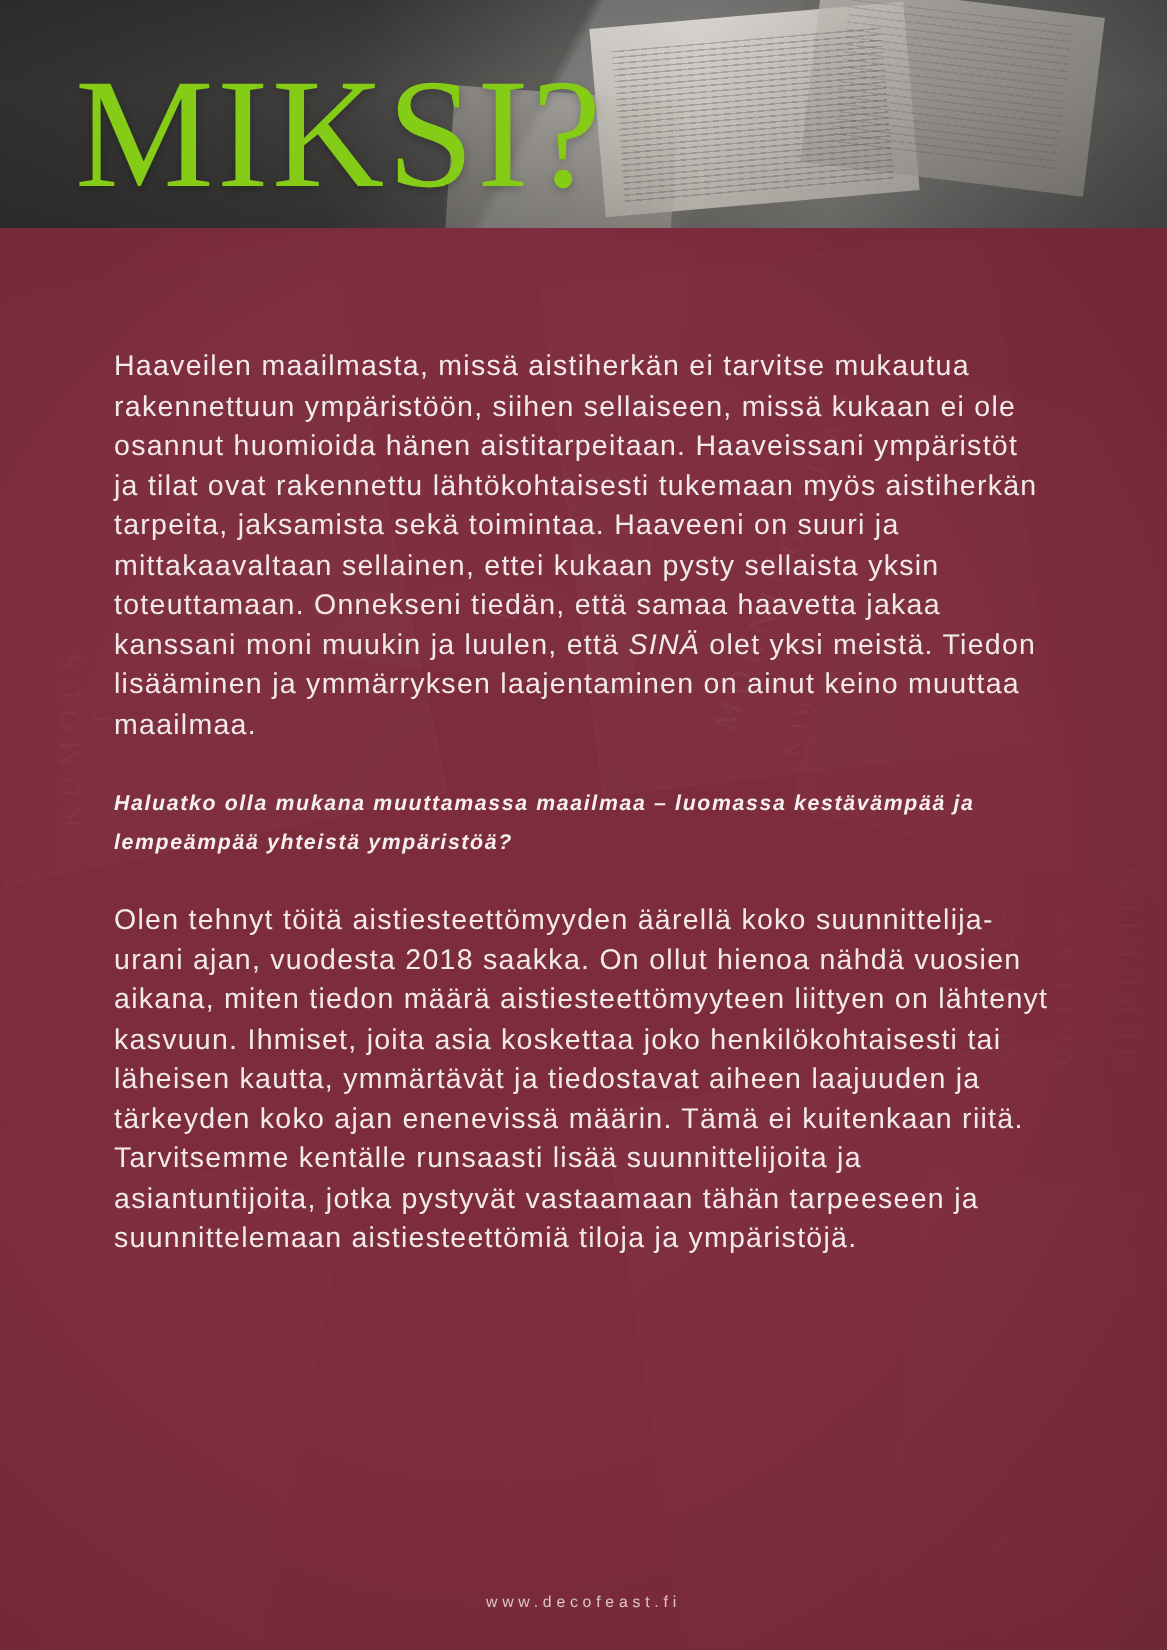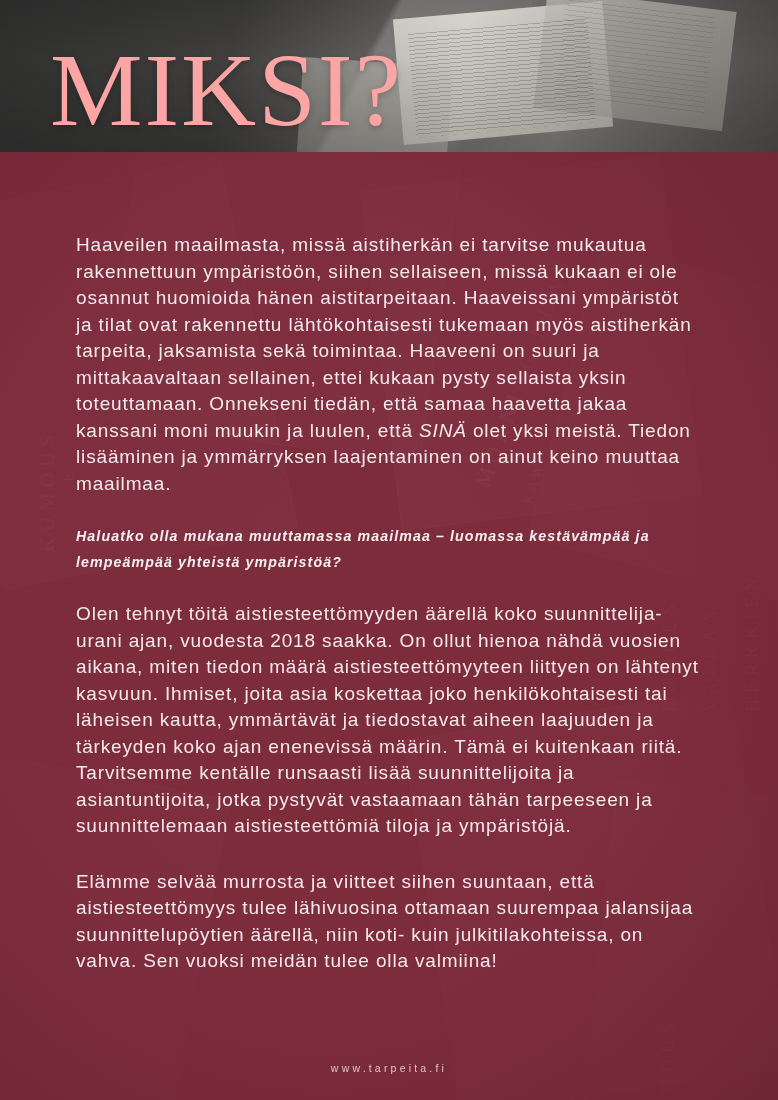--- a/index.html
+++ b/index.html
@@ -83,21 +83,21 @@
 
   
   .title {
     position: absolute;
     left: 50px;
     top: 38px;
     font-family: "Liberation Serif", serif;
     font-size: 104px;
     line-height: 1;
     letter-spacing: 2px;
-    color: #fca5a5;
+    color: #84cc16;
     z-index: 5;
     text-shadow: 0 2px 6px rgba(0,0,0,0.25);
   }
 
   
   .body-bg {
     position: absolute;
     left: 0; top: 152px;
     width: 778px;
     height: 948px;
@@ -229,18 +229,17 @@
 
   <div class="content">
     <p class="para p1">
       <span>Haaveilen maailmasta, missä aistiherkän ei tarvitse mukautua rakennettuun ympäristöön, siihen sellaiseen, missä kukaan ei ole osannut huomioida hänen aistitarpeitaan. Haaveissani ympäristöt ja tilat ovat rakennettu lähtökohtaisesti tukemaan myös aistiherkän tarpeita, jaksamista sekä toimintaa. Haaveeni on suuri ja mittakaavaltaan sellainen, ettei kukaan pysty sellaista yksin toteuttamaan. Onnekseni tiedän, että samaa haavetta jakaa kanssani moni muukin ja luulen, että </span><em>SINÄ</em><span> olet yksi meistä. Tiedon lisääminen ja ymmärryksen laajentaminen on ainut keino muuttaa maailmaa.</span>
     </p>
 
     <p class="question">Haluatko olla mukana muuttamassa maailmaa – luomassa kestävämpää ja lempeämpää yhteistä ympäristöä?</p>
 
     <p class="para p2">Olen tehnyt töitä aistiesteettömyyden äärellä koko suunnittelija-urani ajan, vuodesta 2018 saakka. On ollut hienoa nähdä vuosien aikana, miten tiedon määrä aistiesteettömyyteen liittyen on lähtenyt kasvuun. Ihmiset, joita asia koskettaa joko henkilökohtaisesti tai läheisen kautta, ymmärtävät ja tiedostavat aiheen laajuuden ja tärkeyden koko ajan enenevissä määrin. Tämä ei kuitenkaan riitä. Tarvitsemme kentälle runsaasti lisää suunnittelijoita ja asiantuntijoita, jotka pystyvät vastaamaan tähän tarpeeseen ja suunnittelemaan aistiesteettömiä tiloja ja ympäristöjä.</p>
 
-    <p class="para p3">Elämme selvää murrosta ja viitteet siihen suuntaan, että aistiesteettömyys tulee lähivuosina ottamaan suurempaa jalansijaa suunnittelupöytien äärellä, niin koti- kuin julkitilakohteissa, on vahva. Sen vuoksi meidän tulee olla valmiina!</p>
   </div>
 
-  <div class="footer">www.tarpeita.fi</div>
+  <div class="footer">www.decofeast.fi</div>
 
 </div>
 
 </body></html>

